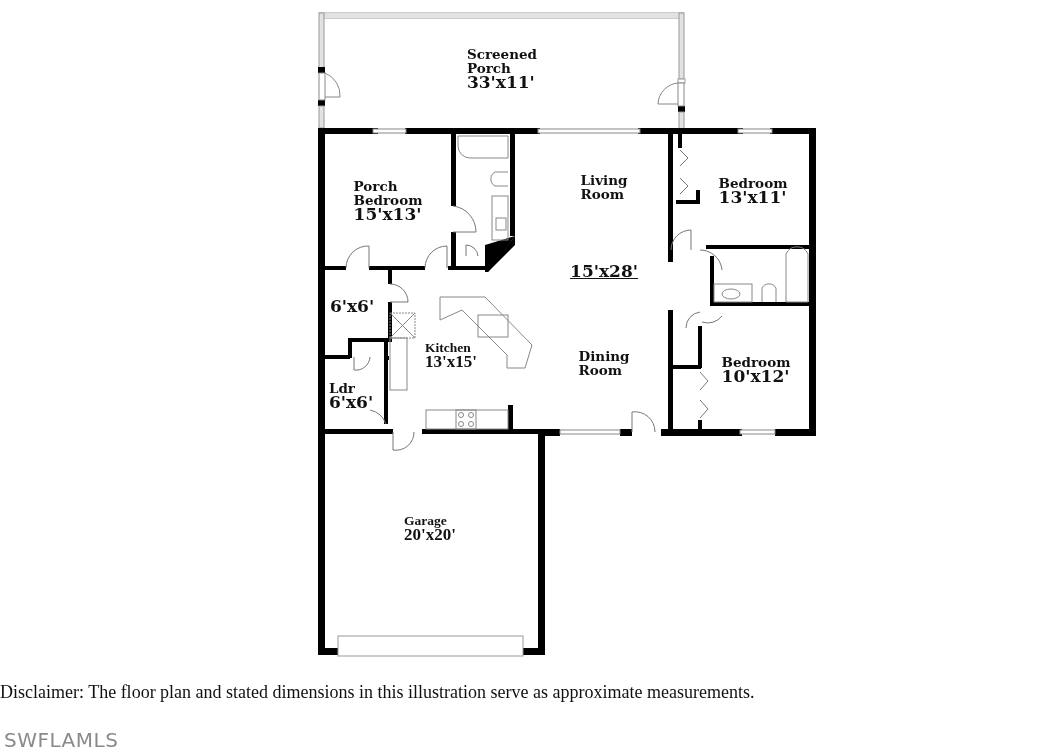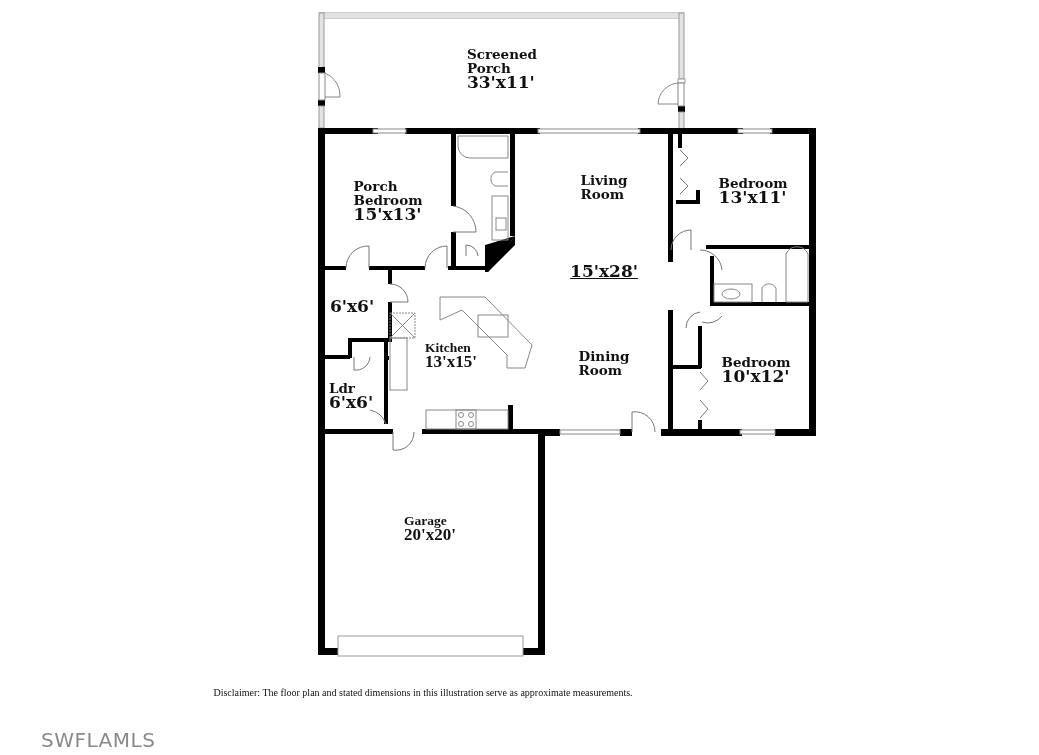--- a/index.html
+++ b/index.html
@@ -1,21 +1,21 @@
 <!DOCTYPE html>
 <html><head>
 <meta charset="utf-8">
 <style>
   html, body { margin:0; padding:0; background:#ffffff; }
   body { width:1039px; height:755px; position:relative; overflow:hidden; font-family:"DejaVu Serif", serif; }
   #plan { position:absolute; left:0; top:0; width:1039px; height:755px; }
   .label { position:absolute; text-align:left; font-family:"DejaVu Serif", serif; font-weight:bold; color:#111; font-size:13.5px; line-height:14px; transform:translateX(-50%); white-space:nowrap; }
   .label .dim { display:block; font-size:17px; }
-  .disclaimer { position:absolute; left:0; width:846px; text-align:center; top:683px; font-family:"Liberation Serif", serif; font-size:10px; line-height:19px; color:#111; }
-  .watermark { position:absolute; left:4px; top:728px; font-family:"DejaVu Sans", sans-serif; font-size:20px; color:#8a8a8a; letter-spacing:0.5px;margin-left:37px; }
+  .disclaimer { position:absolute; left:0; width:846px; top:683px; font-family:"Liberation Serif", serif; font-size:18px; line-height:19px; color:#111; }
+  .watermark { position:absolute; left:4px; top:728px; font-family:"DejaVu Sans", sans-serif; font-size:20px; color:#8a8a8a; letter-spacing:0.5px; }
 </style>
 </head>
 <body>
 
 <svg id="plan" viewBox="0 0 1039 755" xmlns="http://www.w3.org/2000/svg">
 
   <g fill="none">
     <path d="M319 13 L684 13" stroke="#999" stroke-width="1"></path>
     <path d="M324 18 L679 18" stroke="#999" stroke-width="1"></path>
     <rect x="319" y="13" width="365" height="5" fill="#e2e2e2" stroke="none"></rect>

